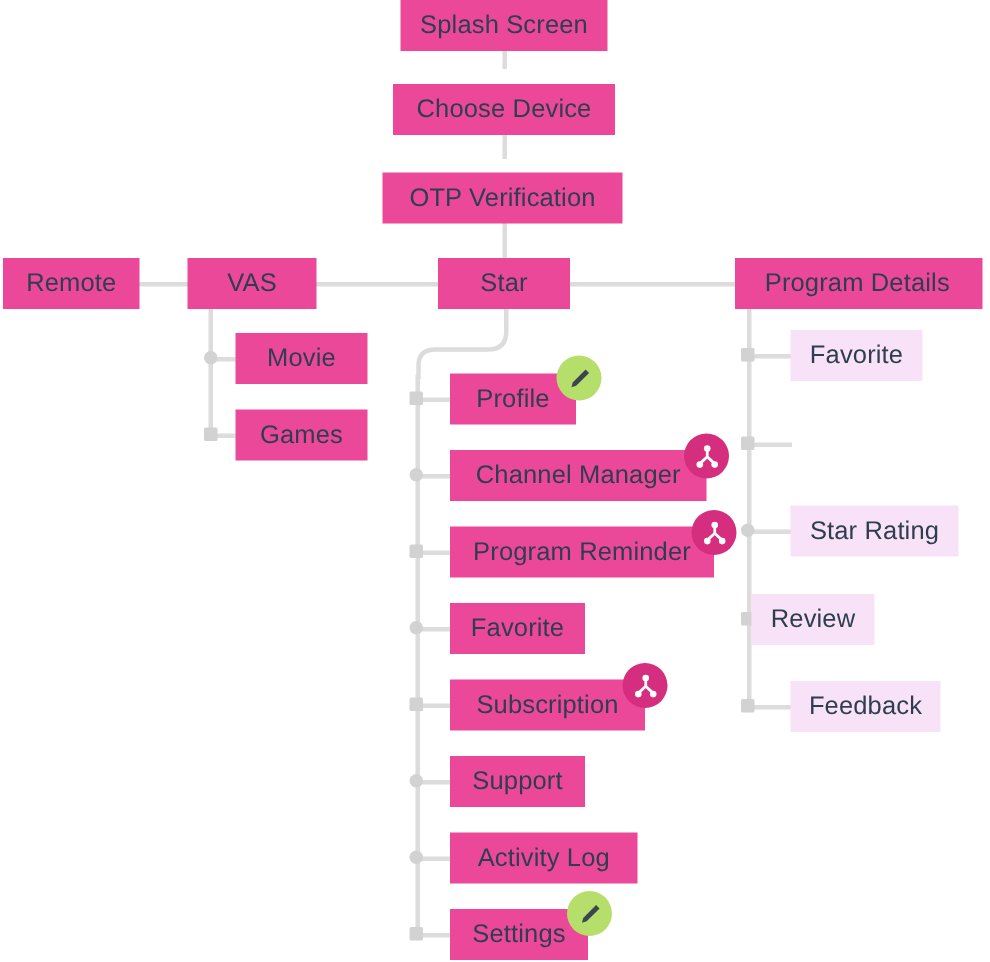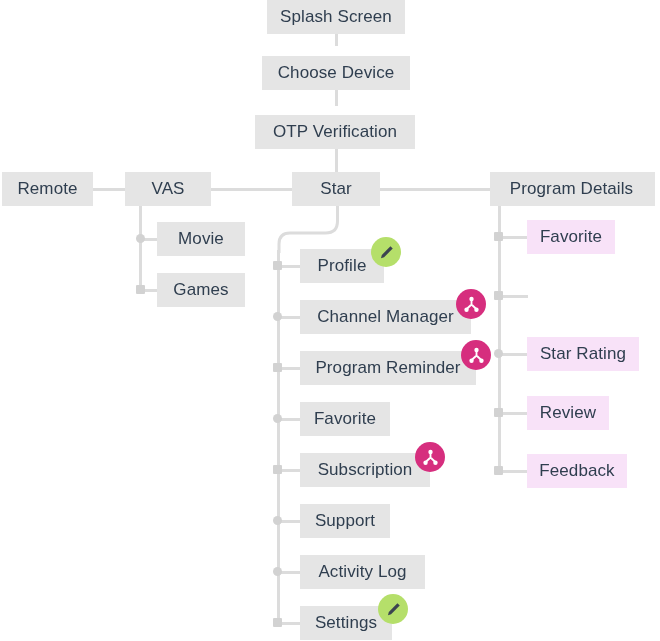--- a/index.html
+++ b/index.html
@@ -21,21 +21,21 @@
     position: absolute;
     box-sizing: border-box;
     display: flex;
     align-items: center;
     justify-content: center;
     height: 34px;
     padding: 0 14px;
     font-size: 17px;
     letter-spacing: 0.1px;
     color: #2f3e4f;
-    background: #e5e5e5;
+    background: #ec4899;
     white-space: nowrap;
     z-index: 3;
   }
   .node.pink {
     background: #f8e2f8;
   }
   .line {
     position: absolute;
     background: #dcdcdc;
     z-index: 1;
@@ -157,21 +157,21 @@
   <div class="dot" style="left:494px; top:349px;"></div>
 
   <div class="line h" style="left:498px; top:412px; width:30px;"></div>
   <div class="dot square" style="left:494px; top:408px;"></div>
 
   <div class="line h" style="left:498px; top:470px; width:30px;"></div>
   <div class="dot square" style="left:494px; top:466px;"></div>
 
   <div class="node pink" style="left:527px; top:220px; width:88px;">Favorite</div>
   <div class="node pink" style="left:527px; top:337px; width:112px;">Star Rating</div>
-  <div class="node pink" style="left:527px; top:396px; width:82px;">Review</div>
+  <div class="node pink" style="left:501px; top:396px; width:82px;">Review</div>
   <div class="node pink" style="left:527px; top:454px; width:100px;">Feedback</div>
 
   <div class="badge edit" style="left:371px; top:237px;">
     <span>
       <svg width="17" height="17" viewBox="0 0 24 24">
         <path d="M17.5 3.2 L20.8 6.5 L8.6 18.7 L4.2 20.1 L5.4 15.5 Z" fill="#3c4450"></path>
       </svg>
     </span>
   </div>
 

